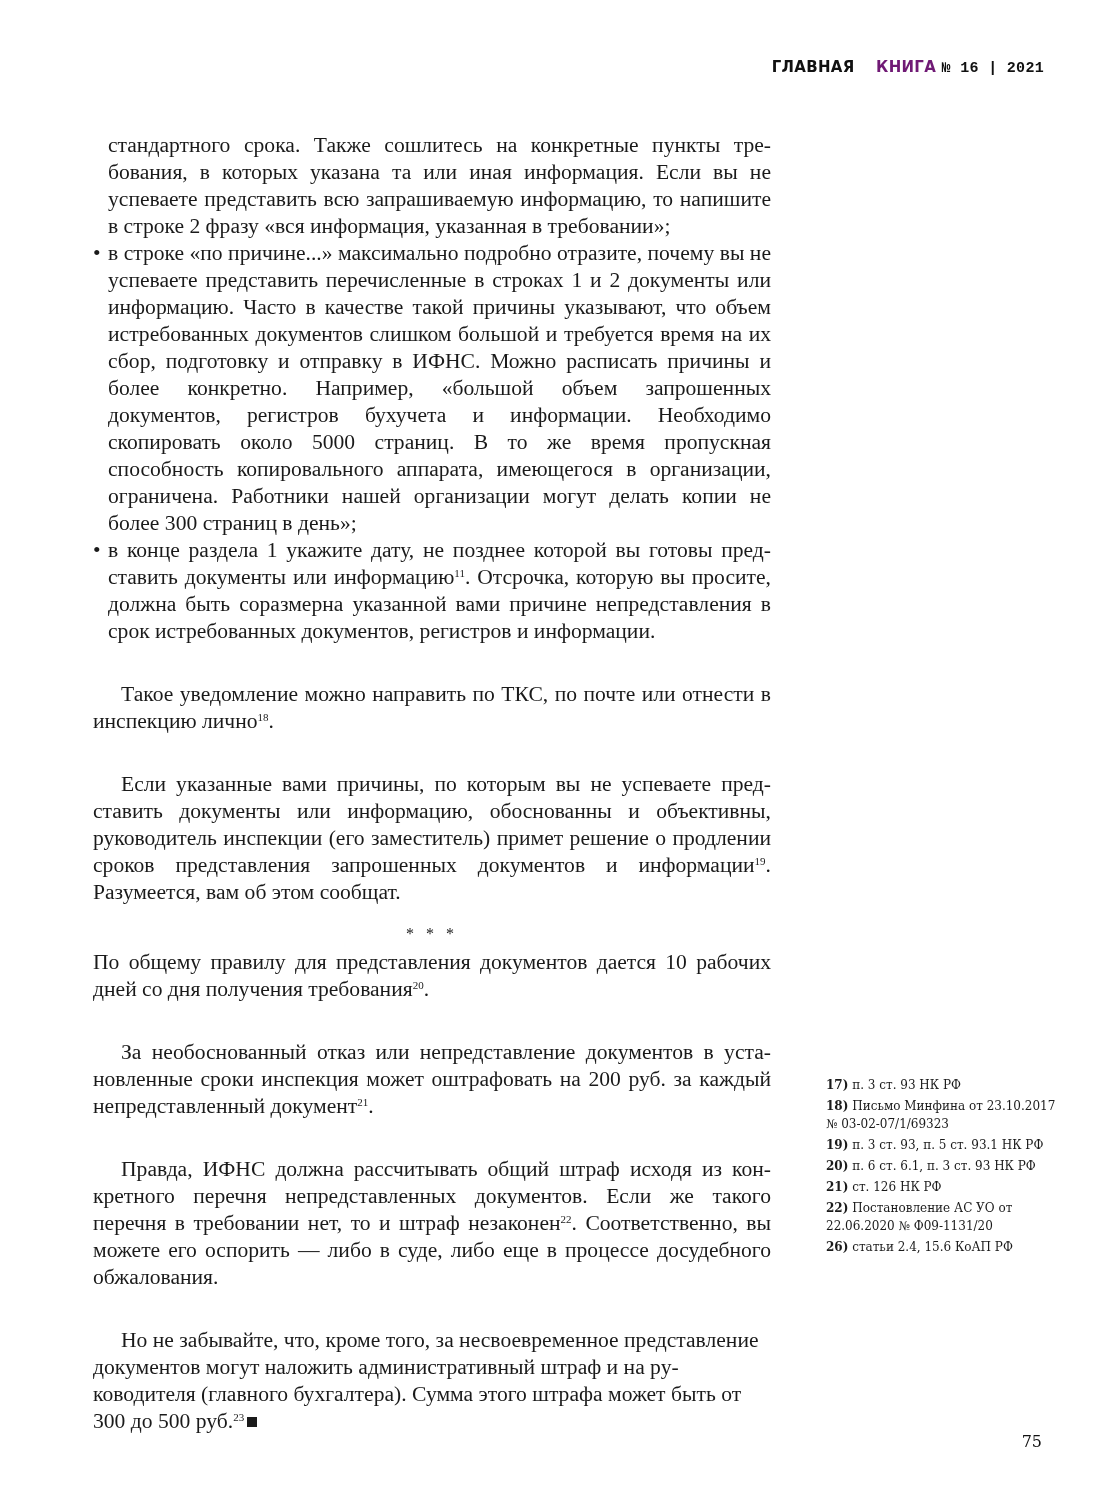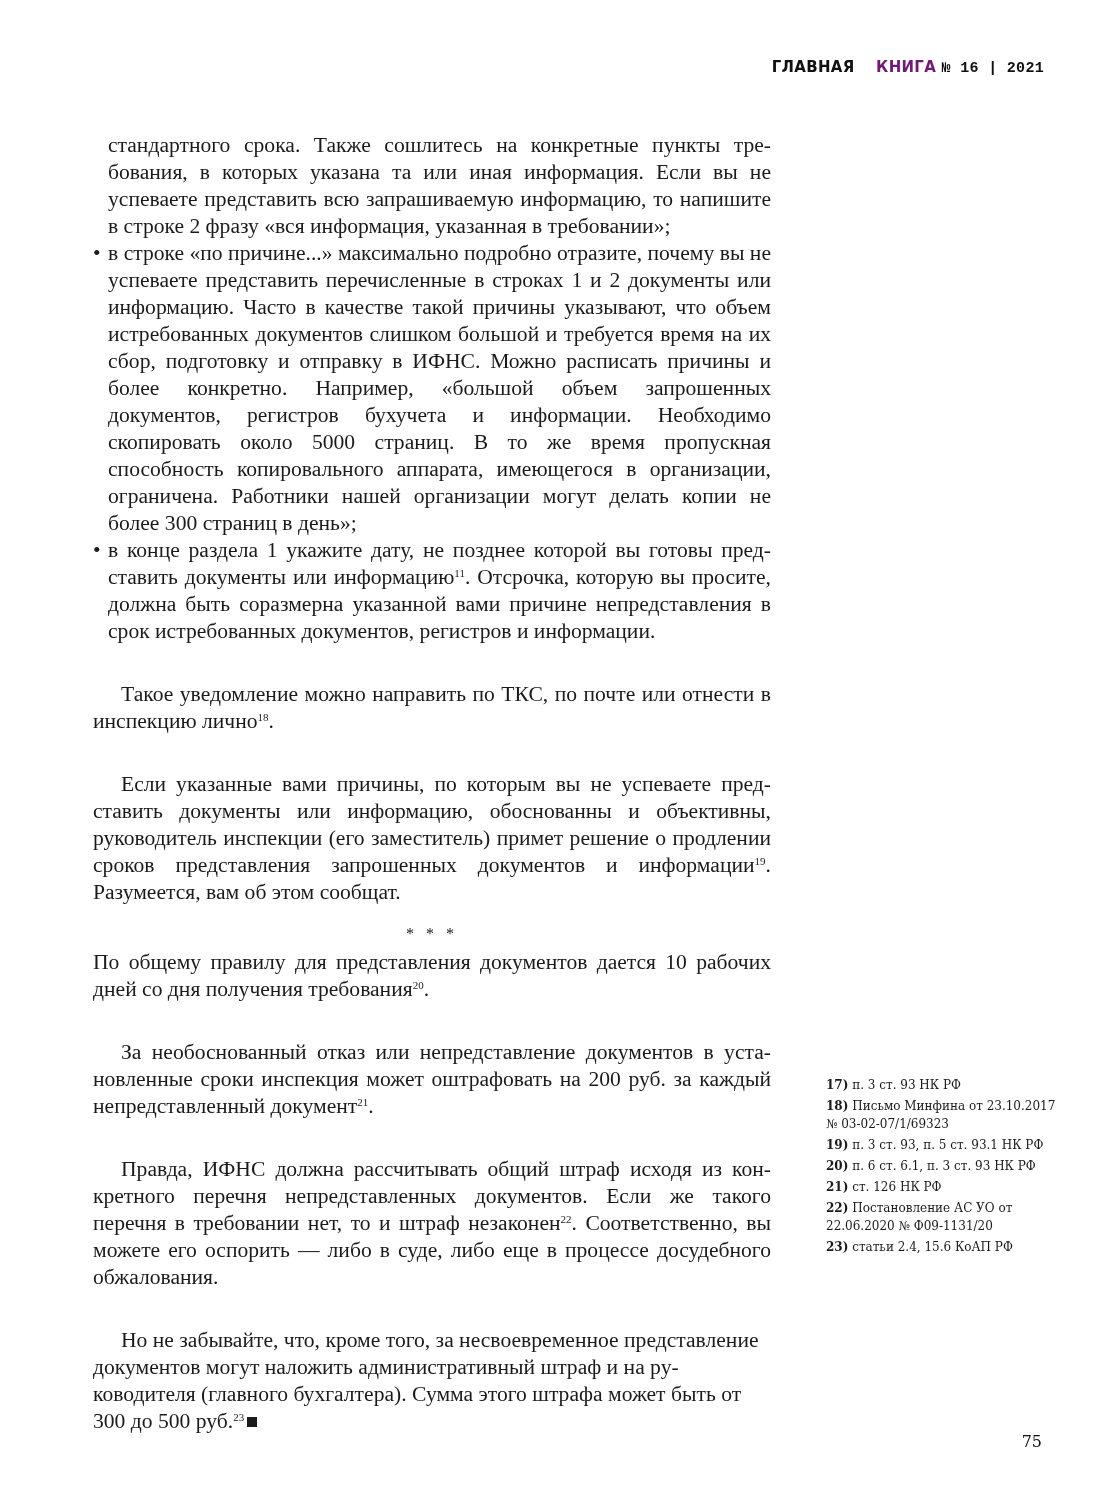--- a/index.html
+++ b/index.html
@@ -91,16 +91,16 @@
   </p>
 </div>
 
 <div class="footnotes">
   <p class="footnote"><span class="fn-num">17)</span> <span>п. 3 ст. 93 НК РФ</span></p>
   <p class="footnote"><span class="fn-num">18)</span> <span>Письмо Минфина от 23.10.2017 № 03-02-07/1/69323</span></p>
   <p class="footnote"><span class="fn-num">19)</span> <span>п. 3 ст. 93, п. 5 ст. 93.1 НК РФ</span></p>
   <p class="footnote"><span class="fn-num">20)</span> <span>п. 6 ст. 6.1, п. 3 ст. 93 НК РФ</span></p>
   <p class="footnote"><span class="fn-num">21)</span> <span>ст. 126 НК РФ</span></p>
   <p class="footnote"><span class="fn-num">22)</span> <span>Постановление АС УО от 22.06.2020 № Ф09-1131/20</span></p>
-  <p class="footnote"><span class="fn-num">23)</span> <span>статьи 2.4, 15.6 КоАП РФ</span></p>
+  <p class="footnote"><span class="fn-num">26)</span> <span>статьи 2.4, 15.6 КоАП РФ</span></p>
 </div>
 
 <div class="page-number">75</div>
 
 </body></html>

